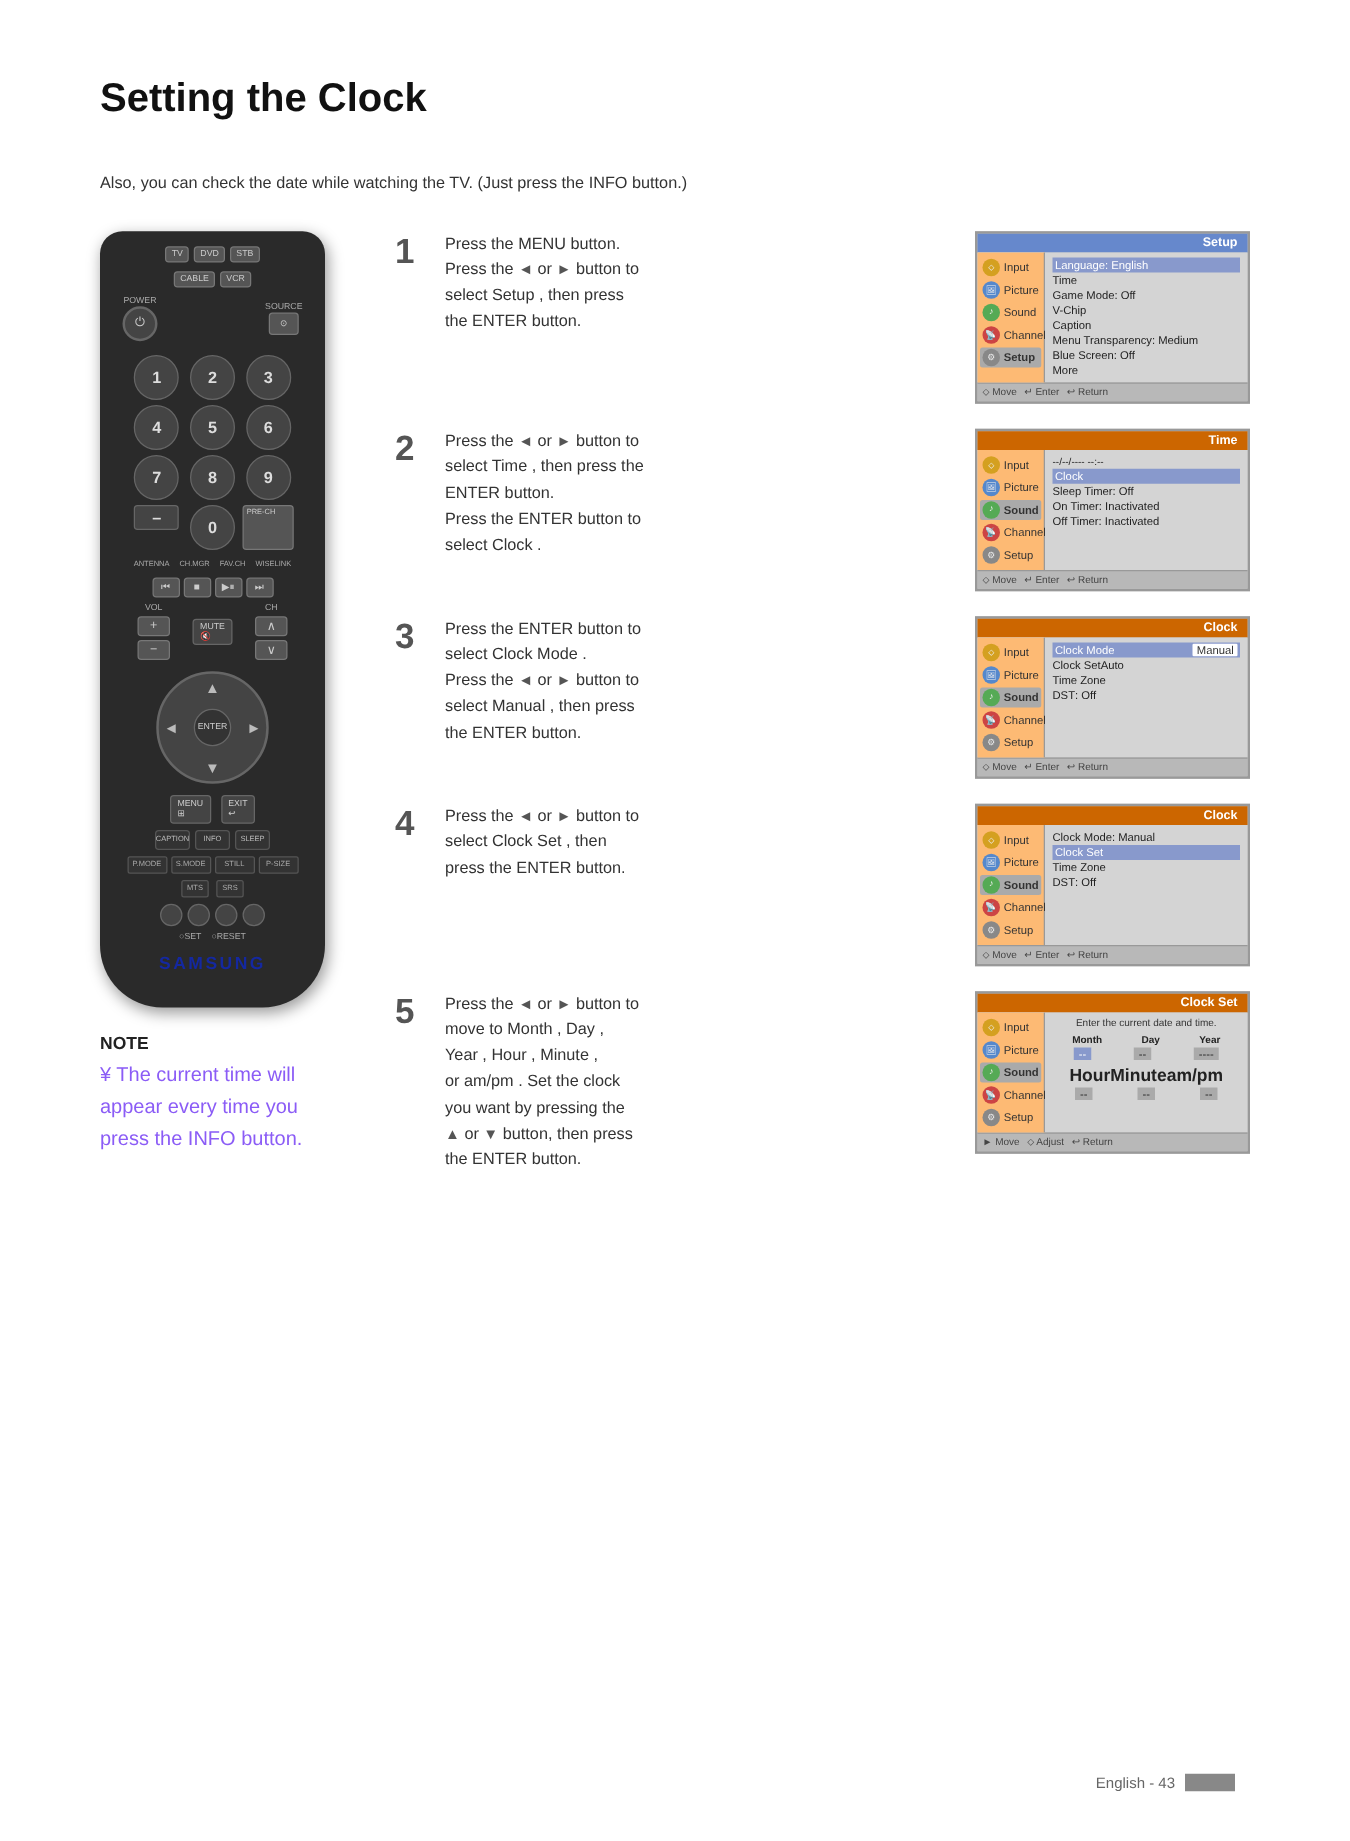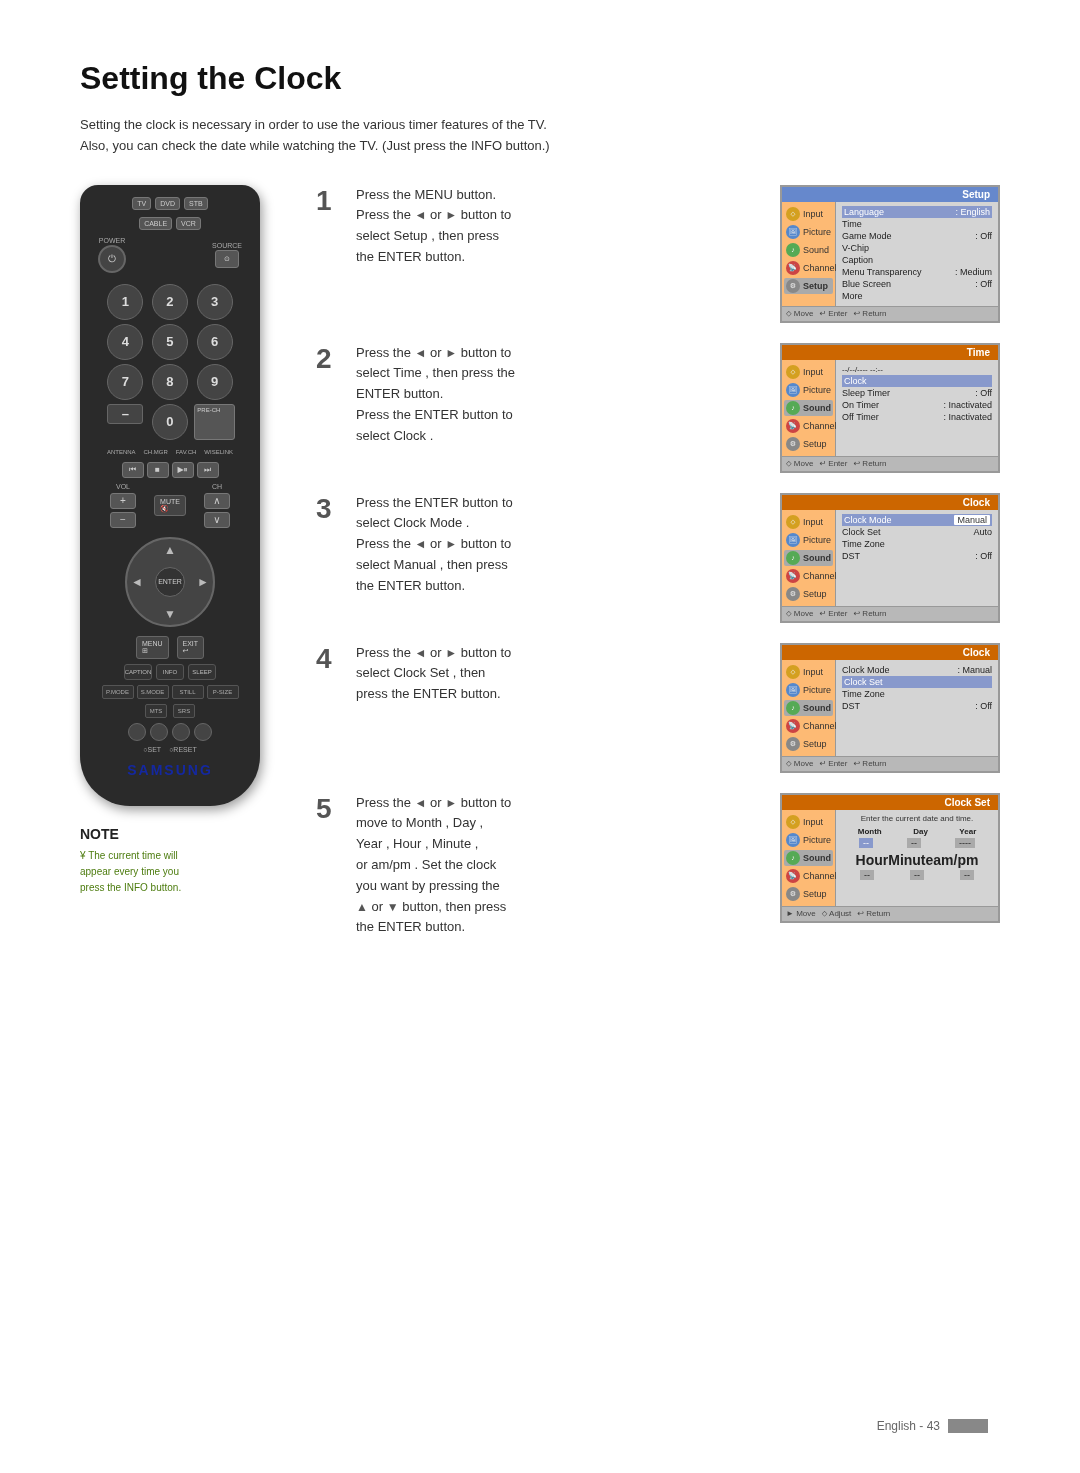--- a/index.html
+++ b/index.html
@@ -506,21 +506,21 @@
     .tv-sidebar-icon.channel { background: #cc4444; }
     .tv-sidebar-icon.setup { background: #888; }
 
     .tv-main-content {
       flex: 1;
       padding: 4px 6px;
     }
 
     .tv-menu-row {
       display: flex;
-      justify-content: space-between;
+      justify-content: flex-start;
       font-size: 9px;
       padding: 1px 0;
       color: #222;
     }
 
     .tv-menu-row.highlighted {
       background: #8899cc;
       color: white;
       padding: 1px 2px;
     }
@@ -541,23 +541,23 @@
       border: none;
     }
 
     .note-title {
       font-size: 14px;
       font-weight: bold;
       margin-bottom: 6px;
     }
 
     .note-text {
-      font-size: 10px;
+      font-size: 16px;
       line-height: 1.6;
-      color: #4d7c0f;
+      color: #8b5cf6;
     }
 
     .bullet-note {
       font-size: 12px;
       color: #333;
       line-height: 1.6;
       padding-left: 12px;
     }
 
     .exit-text {
@@ -607,21 +607,21 @@
     }
   </style>
 </head>
 <body>
 
 <div class="page-container">
 
   <h1>Setting the Clock</h1>
 
   <p class="intro-text">
-    <span>Setting the clock is necessary in order to use the various timer features of the TV.</span><br>
+    <br>
     <span>Also, you can check the date while watching the TV. (Just press the INFO button.)</span>
   </p>
 
   <div class="main-content">
 
     <div class="remote-wrapper">
       <div class="remote">
 
         <div class="remote-top-buttons">
           <div class="remote-btn-sm">TV</div>

